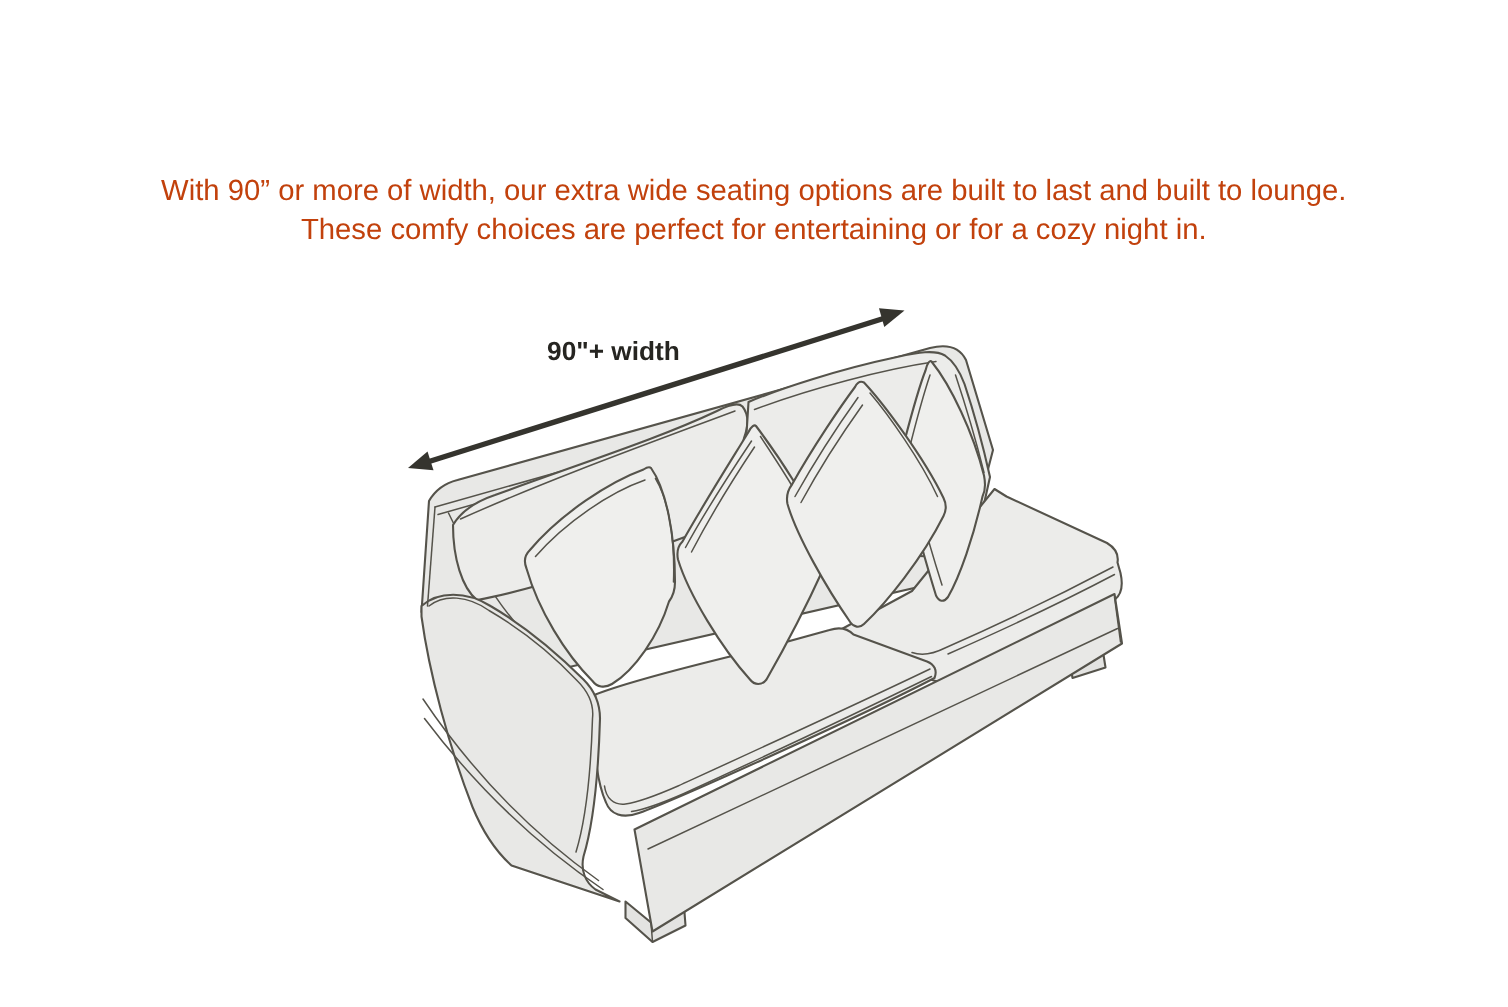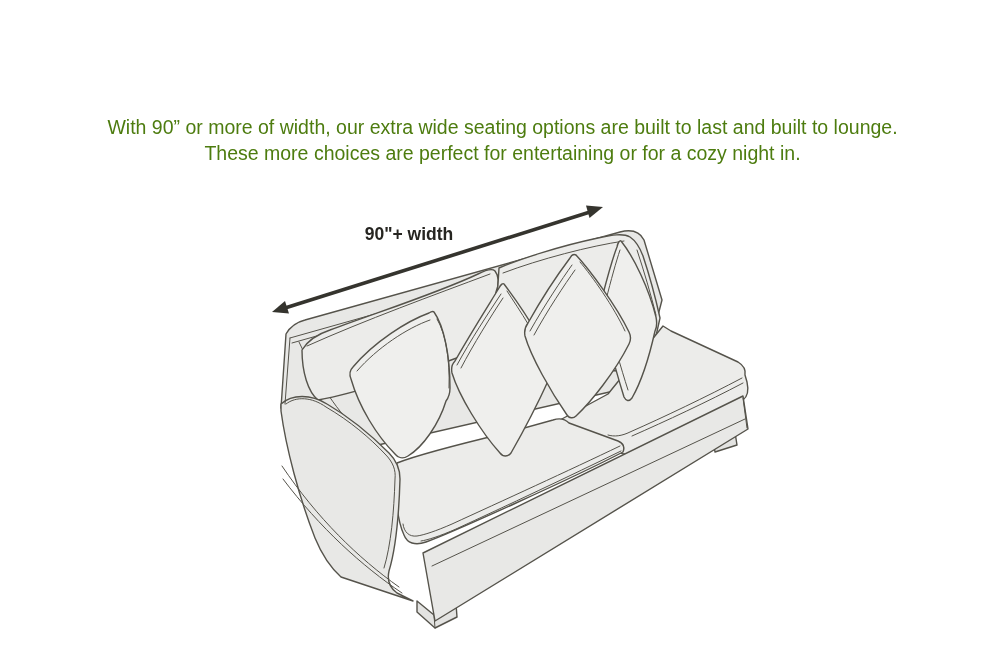--- a/index.html
+++ b/index.html
@@ -13,21 +13,21 @@
   .page-title{
     position:absolute;top:52px;left:0;width:100%;
     text-align:center;
     font-size:37px;font-weight:bold;letter-spacing:-0.3px;
     color:#3a3933;
   }
   .page-desc{
     position:absolute;top:114px;left:0;width:100%;
     text-align:center;
     font-size:19.5px;line-height:26px;
-    color:#4d7c0f;
+    color:#c2410c;
   }
   .diagram-svg{position:absolute;top:0;left:0;}
   .dim-label{
     font-size:17.5px;font-weight:bold;
     fill:#262521;
   }
   .outline{stroke:#55534b;stroke-width:1.4;stroke-linejoin:round;stroke-linecap:round;}
   .pipe{stroke:#55534b;stroke-width:1;fill:none;stroke-linecap:round;}
   .fillA{fill:#ececea;}
   .fillP{fill:#efefed;}
@@ -37,21 +37,21 @@
   .arrow-head{fill:#35342e;stroke:none;}
 </style>
 </head>
 <body>
 
 <div class="stage">
 
 
   <div class="page-desc">
     <div>With 90” or more of width, our extra wide seating options are built to last and built to lounge.</div>
-    <div>These more choices are perfect for entertaining or for a cozy night in.</div>
+    <div>These comfy choices are perfect for entertaining or for a cozy night in.</div>
   </div>
 
   <svg class="diagram-svg" width="1005" height="671" viewBox="0 0 1005 671">
 
     <g>
 
       <g>
         <path class="outline fillB" d="M286,334 C290,327 297,322 305,320 L620,232 C632,229 640,232 644,240 L662,300 L640,385 L330,456 L281,408 Z"></path>
         <path class="pipe" d="M290,338 L630,242"></path>
         <path class="pipe" d="M292,343 L631,247"></path>

